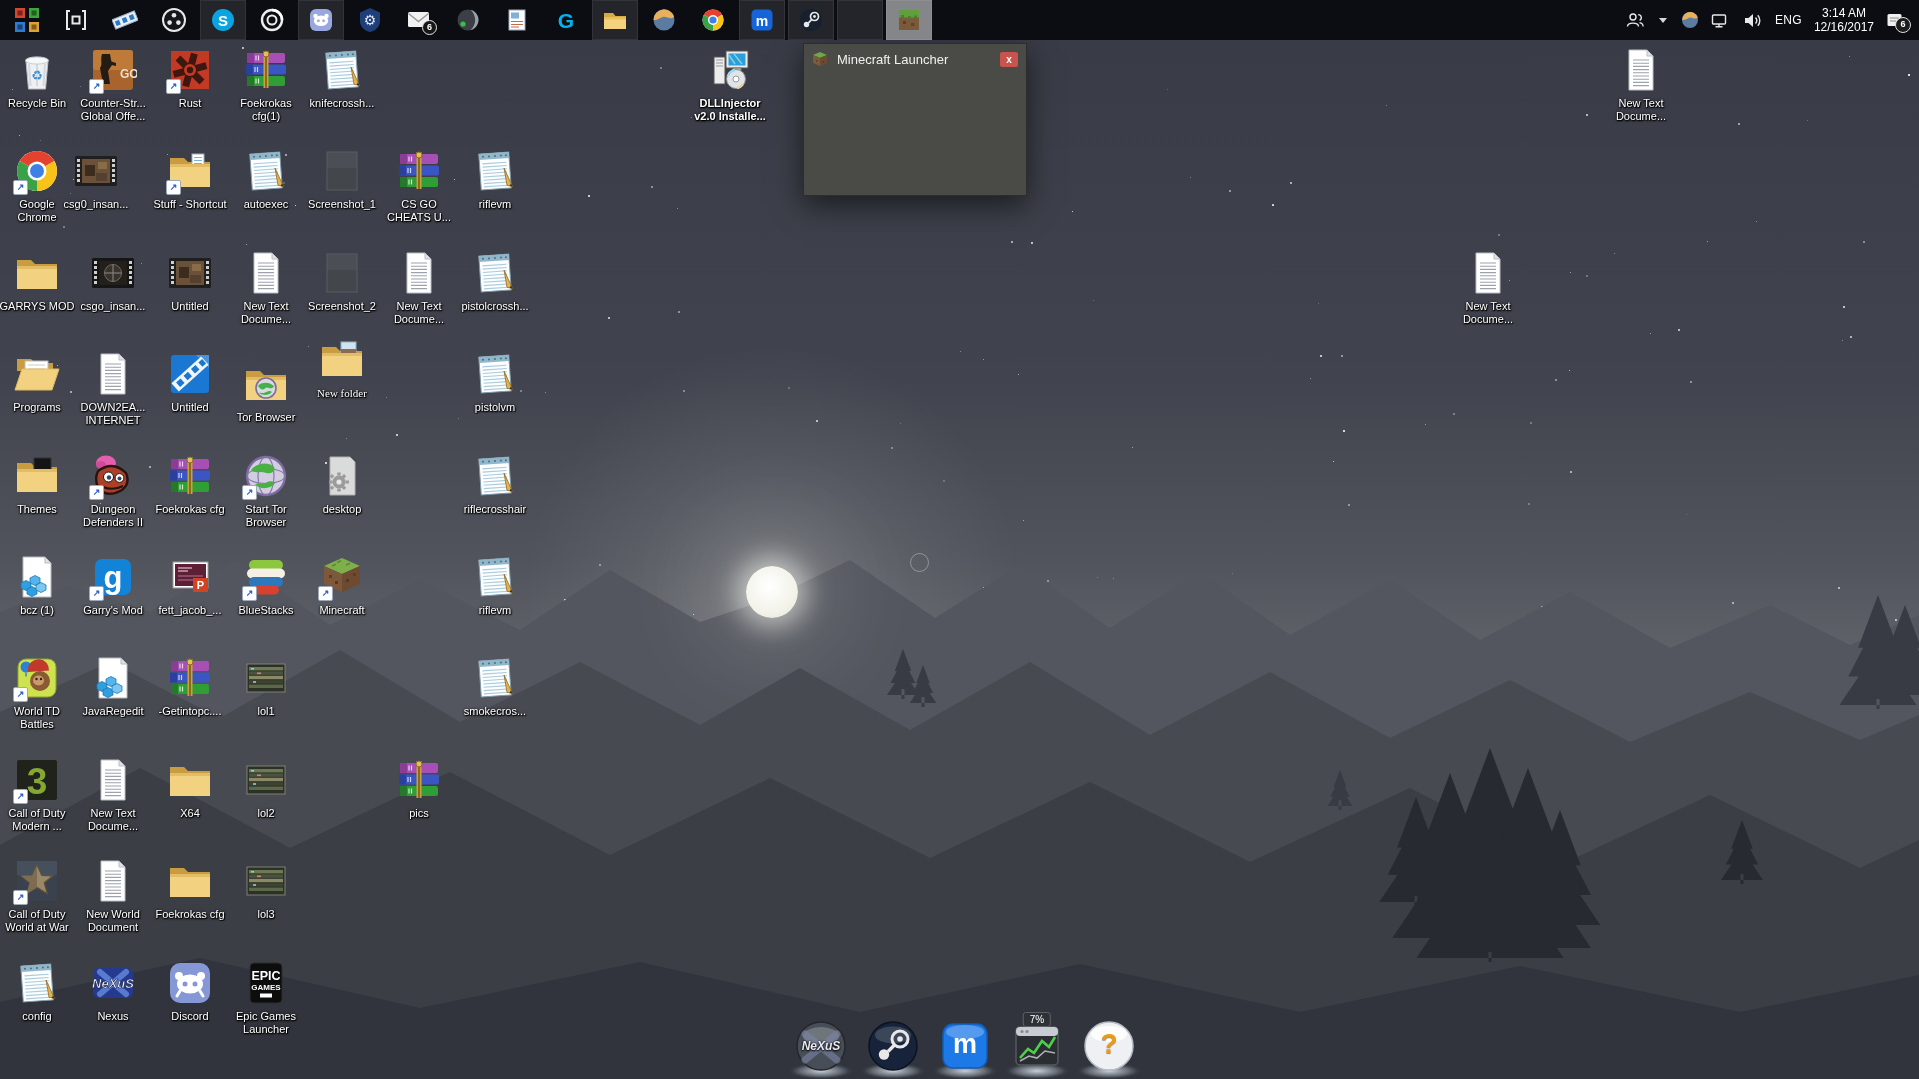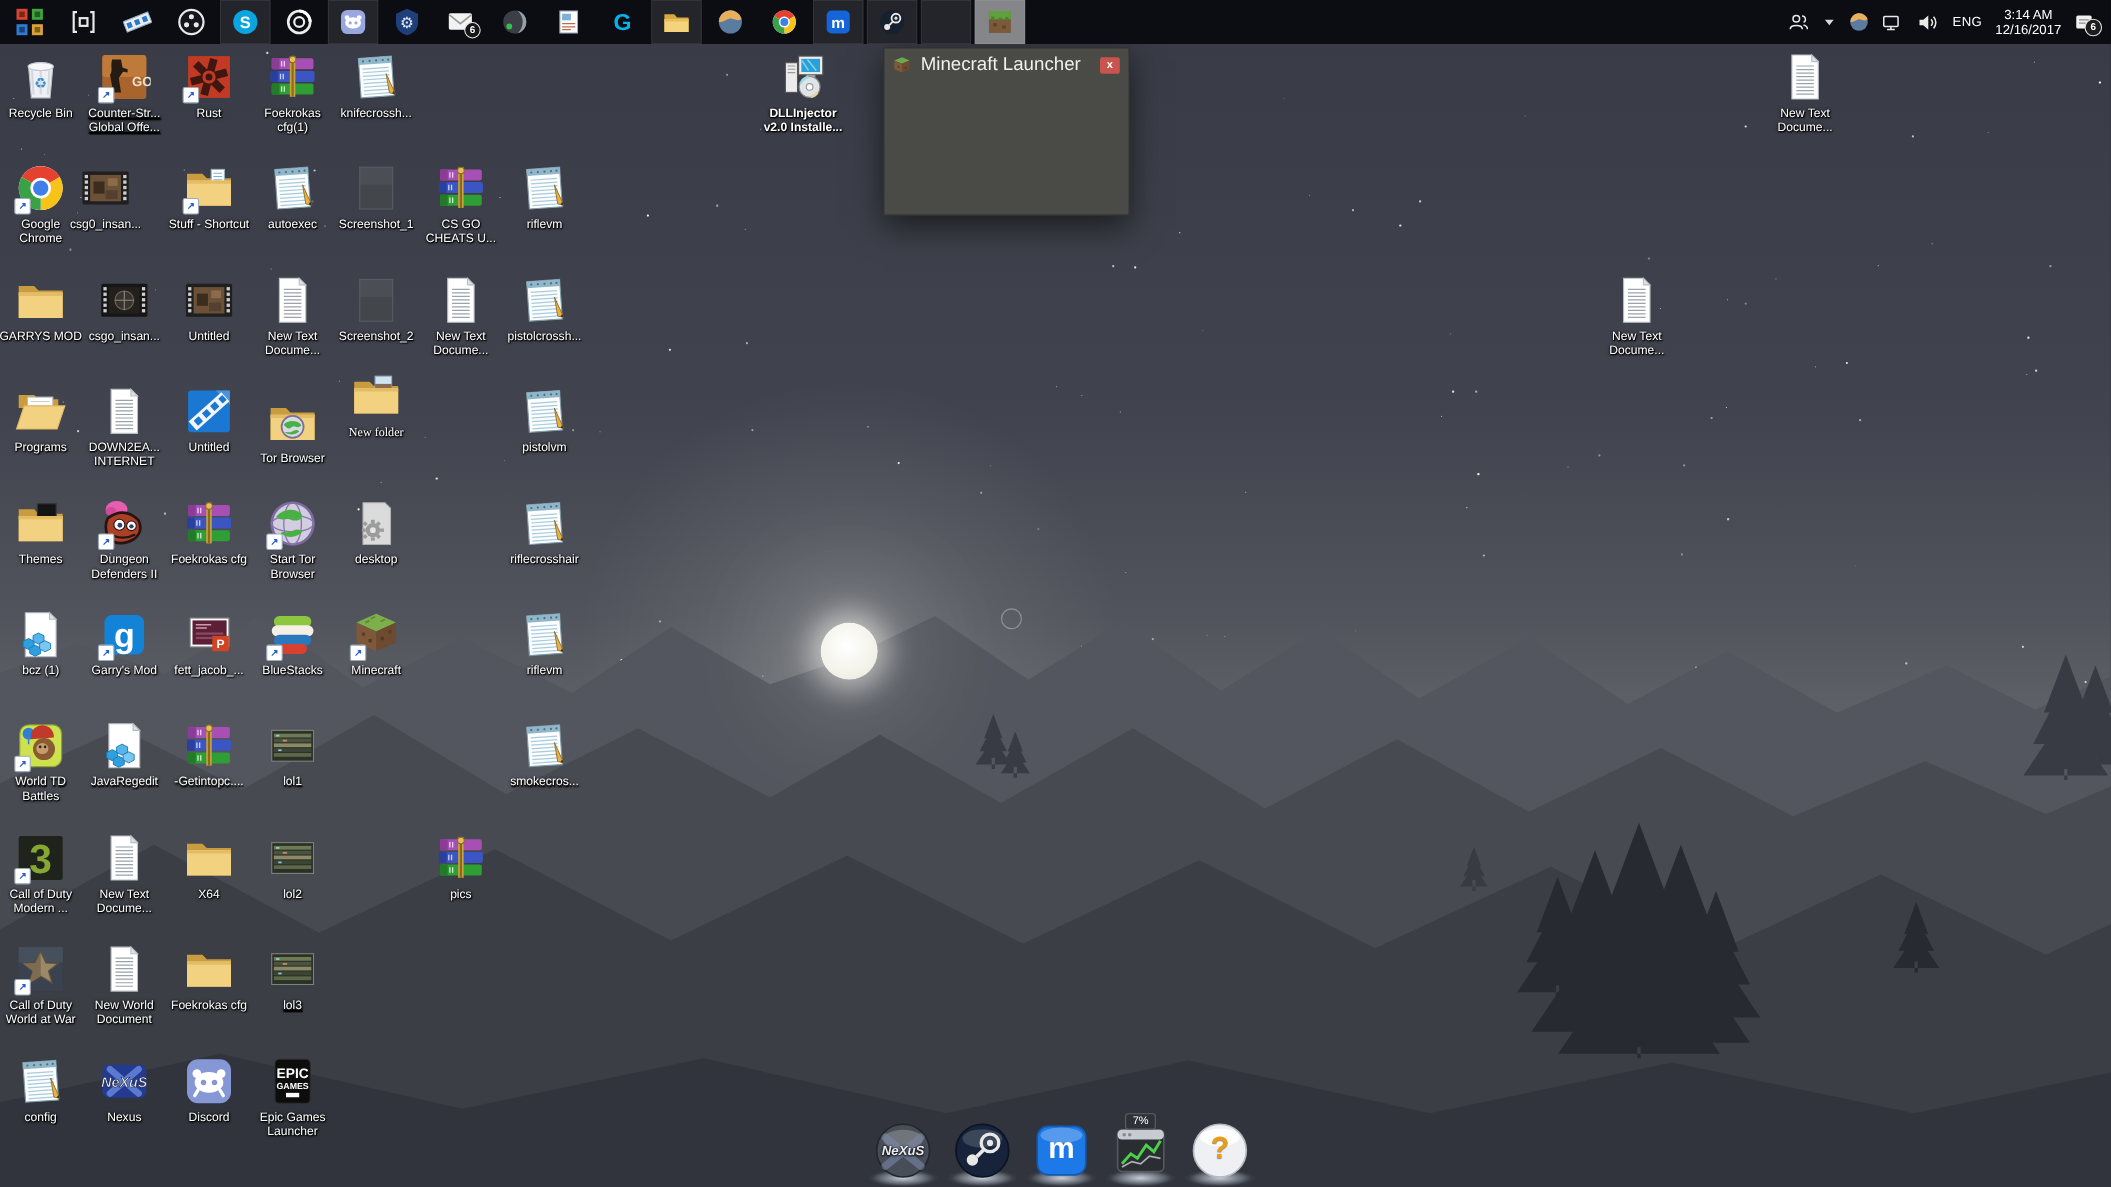--- a/index.html
+++ b/index.html
@@ -51,21 +51,21 @@
     border-radius:2px;font-size:9px;line-height:12px;color:#2a5fd0;font-weight:bold;text-align:center;}
   .di-label{margin-top:3px;font-size:11px;line-height:13px;color:#fff;
     text-shadow:0 1px 2px #000,1px 1px 1px rgba(0,0,0,.95),0 0 3px rgba(0,0,0,.8);
     max-height:27px;overflow:hidden;word-wrap:break-word;}
 
   
   #mc-window{position:absolute;left:803px;top:43px;width:222px;height:151px;background:#4a4a46;
     border:1px solid #2d2d2b;box-shadow:0 10px 28px rgba(0,0,0,.55);z-index:20;}
   #mc-titlebar{display:flex;align-items:center;height:30px;padding:0 8px;position:relative;}
   #mc-titleicon svg{width:16px;height:16px;display:block;}
-  #mc-title{color:#f0f0ee;font-size:17px;margin-left:9px;}
+  #mc-title{color:#f0f0ee;font-size:13px;margin-left:9px;}
   #mc-close{position:absolute;right:8px;top:8px;width:18px;height:15px;background:#c9534d;border-radius:2px;
     color:#fff;font-size:10px;font-weight:bold;line-height:15px;text-align:center;cursor:pointer;}
 
   
   #dock{position:absolute;left:785px;top:1012px;display:flex;z-index:15;}
   .dock-item{width:72px;height:67px;position:relative;text-align:center;cursor:pointer;}
   .dock-base{position:absolute;left:50%;transform:translateX(-50%);bottom:0;width:64px;height:16px;border-radius:50%;
     background:radial-gradient(ellipse at center,rgba(215,222,230,.9) 0%,rgba(150,160,172,.5) 45%,rgba(90,100,112,.18) 62%,transparent 72%);}
   .dock-circle{width:52px;height:52px;margin:8px auto 0;position:relative;z-index:2;}
   .dock-circle svg{width:52px;height:52px;display:block;}
@@ -236,21 +236,21 @@
       <div class="di-img">
         <svg viewBox="0 0 48 48">
           <path d="M13 15h22l-2.5 28h-17Z" fill="#eef0f3" stroke="#b9bec6"></path>
           <path d="M16 18l1.5 22M24 18v22M32 18l-1.5 22" stroke="#d5d9de" stroke-width="2"></path>
           <ellipse cx="24" cy="14.5" rx="11.5" ry="3.6" fill="#f7f8fa" stroke="#c6cbd2"></ellipse>
           <text x="24" y="34" text-anchor="middle" font-size="13" fill="#3b8fd4" font-family="Liberation Sans,sans-serif">♻</text>
         </svg>
       </div>
       <div class="di-label">Recycle Bin</div>
     </div>
-    <div class="di" style="left: 75px; top: 46px; text-decoration: underline;">
+    <div class="di" style="left: 75px; top: 46px;">
       <div class="di-img">
         <svg viewBox="0 0 48 48">
           <rect x="4" y="4" width="40" height="40" rx="3" fill="#a8642c"></rect>
           <rect x="4" y="4" width="40" height="20" rx="3" fill="#bd7a38"></rect>
           <path d="M13 8c-2 6 1 10-2 14l3 16h7l-2-13 4-6-2-11z" fill="#241c12"></path>
           <path d="M18 14l9 3v3l-9-2z" fill="#241c12"></path>
           <text x="31" y="32" font-size="12" font-weight="bold" fill="#ece0cc" font-family="Liberation Sans,sans-serif">GO</text>
         </svg>
         <span class="sc">↗</span>
       </div>
@@ -977,21 +977,21 @@
     <div class="di" style="left: 152px; top: 857px;">
       <div class="di-img">
         <svg viewBox="0 0 48 48">
           <path d="M4 11h14l4 4h22v25H4Z" fill="#c99c3f"></path>
           <path d="M4 17h40v23H4Z" fill="#f2d180"></path>
           <path d="M4 17h40v3H4Z" fill="#e3bd66"></path>
         </svg>
       </div>
       <div class="di-label">Foekrokas cfg</div>
     </div>
-    <div class="di" style="left: 228px; top: 857px; text-decoration: underline;">
+    <div class="di" style="left: 228px; top: 857px;">
       <div class="di-img">
         <svg viewBox="0 0 48 48">
           <rect x="5" y="10" width="38" height="28" fill="#2c3126" stroke="#80807a"></rect>
           <rect x="7" y="13" width="34" height="3.4" fill="#6e7a55"></rect>
           <rect x="7" y="17.4" width="34" height="3.4" fill="#4a5340"></rect>
           <rect x="7" y="21.8" width="34" height="3.4" fill="#8c8a66"></rect>
           <rect x="7" y="26.2" width="34" height="3.4" fill="#3c4434"></rect>
           <rect x="7" y="30.6" width="34" height="3.4" fill="#5d684b"></rect>
           <rect x="9" y="14" width="3" height="1.6" fill="#7fd6c2"></rect>
           <rect x="15" y="18.5" width="4" height="1.6" fill="#c98a6a"></rect>

